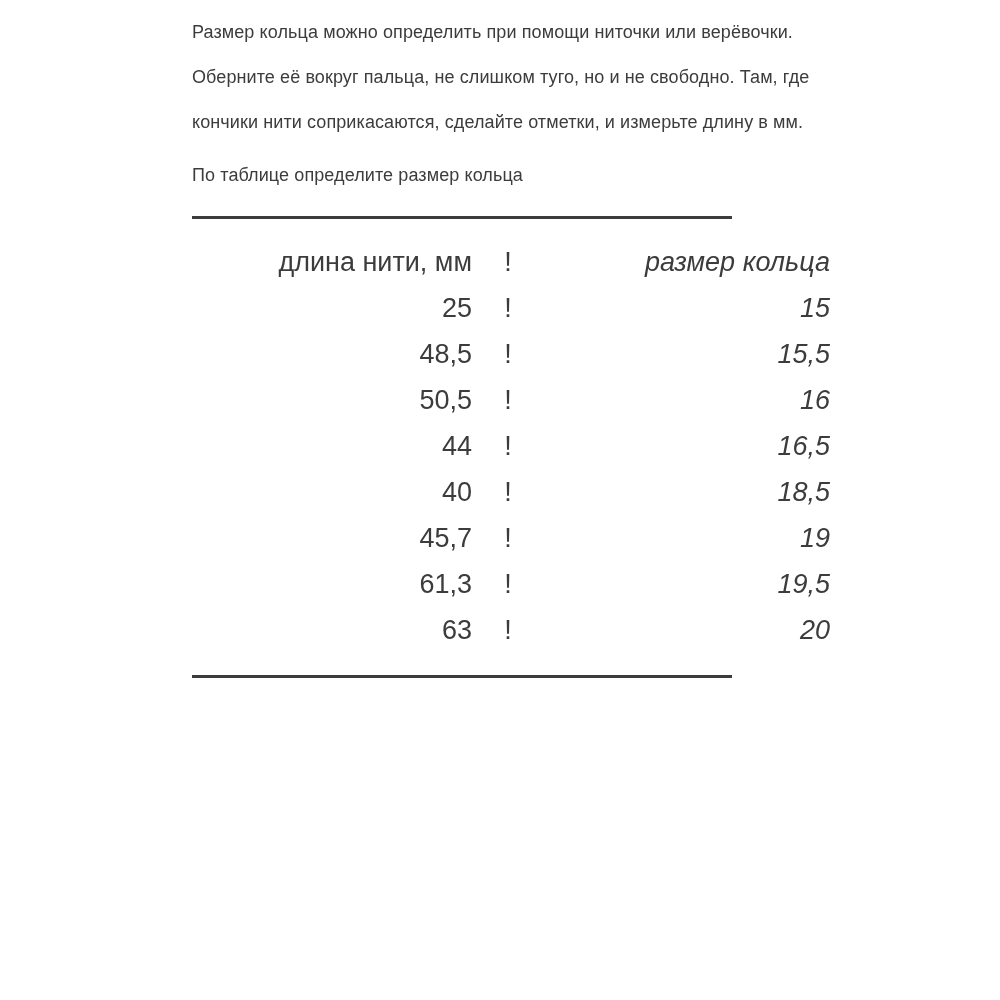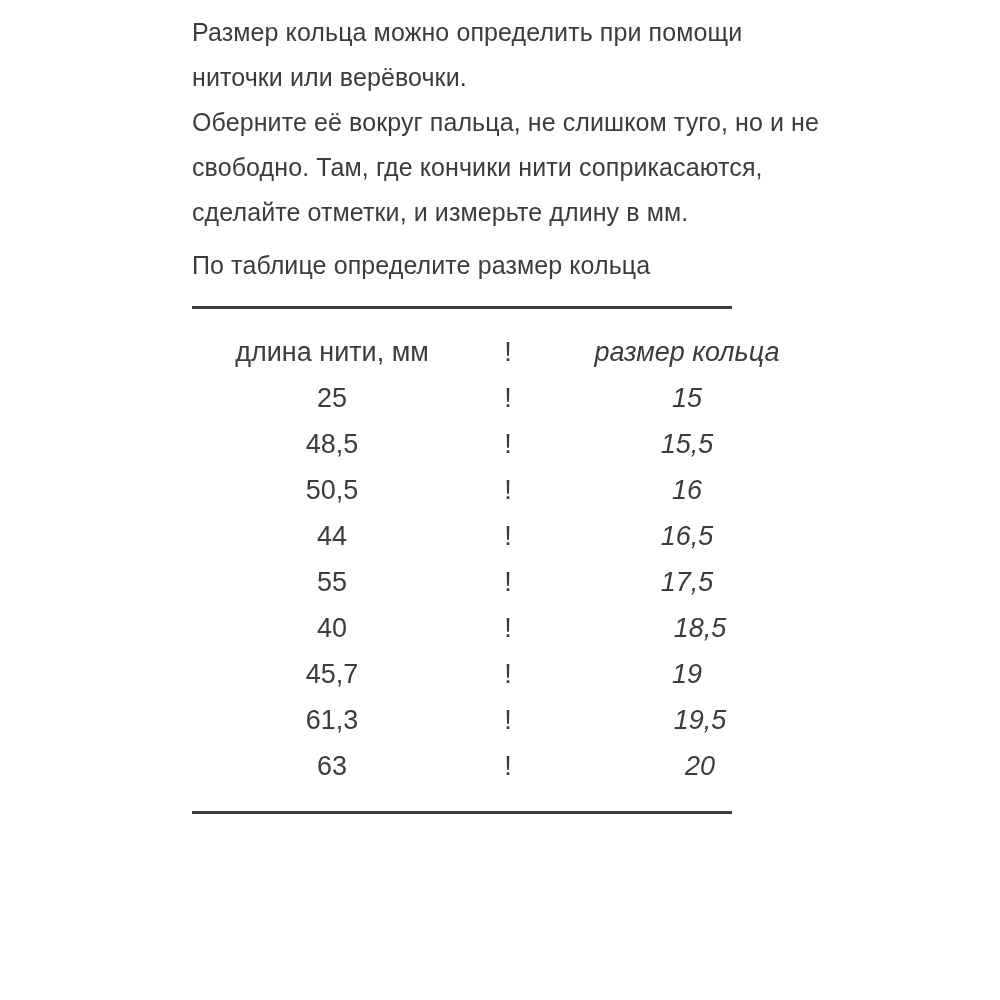--- a/index.html
+++ b/index.html
@@ -17,21 +17,21 @@
   .page {
     position: relative;
     width: 1000px;
     height: 1000px;
     box-sizing: border-box;
     padding: 10px 0 0 0;
   }
   .intro {
     margin: 0 0 0 192px;
     width: 640px;
-    font-size: 25px;
+    font-size: 18px;
     line-height: 45px;
     color: #3c3c3c;
     letter-spacing: 0.1px;
   }
   .intro p {
     margin: 0;
     white-space: pre-line;
   }
   .intro .lead {
     margin-top: 8px;
@@ -47,21 +47,21 @@
   }
   table.ring-table {
     margin: 20px 0 0 192px;
     border-collapse: collapse;
     font-size: 27px;
     color: #3c3c3c;
   }
   table.ring-table td, table.ring-table th {
     padding: 0;
     font-weight: normal;
-    text-align: center;
+    text-align: right;
     height: 46px;
     vertical-align: middle;
   }
   .col-len {
     width: 280px;
   }
   .col-sep {
     width: 72px;
     text-align: center !important;
   }
@@ -117,25 +117,20 @@
       <tr>
         <td class="col-len">50,5</td>
         <td class="col-sep">!</td>
         <td class="col-size">16</td>
       </tr>
       <tr>
         <td class="col-len">44</td>
         <td class="col-sep">!</td>
         <td class="col-size">16,5</td>
       </tr>
-      <tr>
-        <td class="col-len">55</td>
-        <td class="col-sep">!</td>
-        <td class="col-size">17,5</td>
-      </tr>
       <tr class="indent-size">
         <td class="col-len">40</td>
         <td class="col-sep">!</td>
         <td class="col-size">18,5</td>
       </tr>
       <tr>
         <td class="col-len">45,7</td>
         <td class="col-sep">!</td>
         <td class="col-size">19</td>
       </tr>

